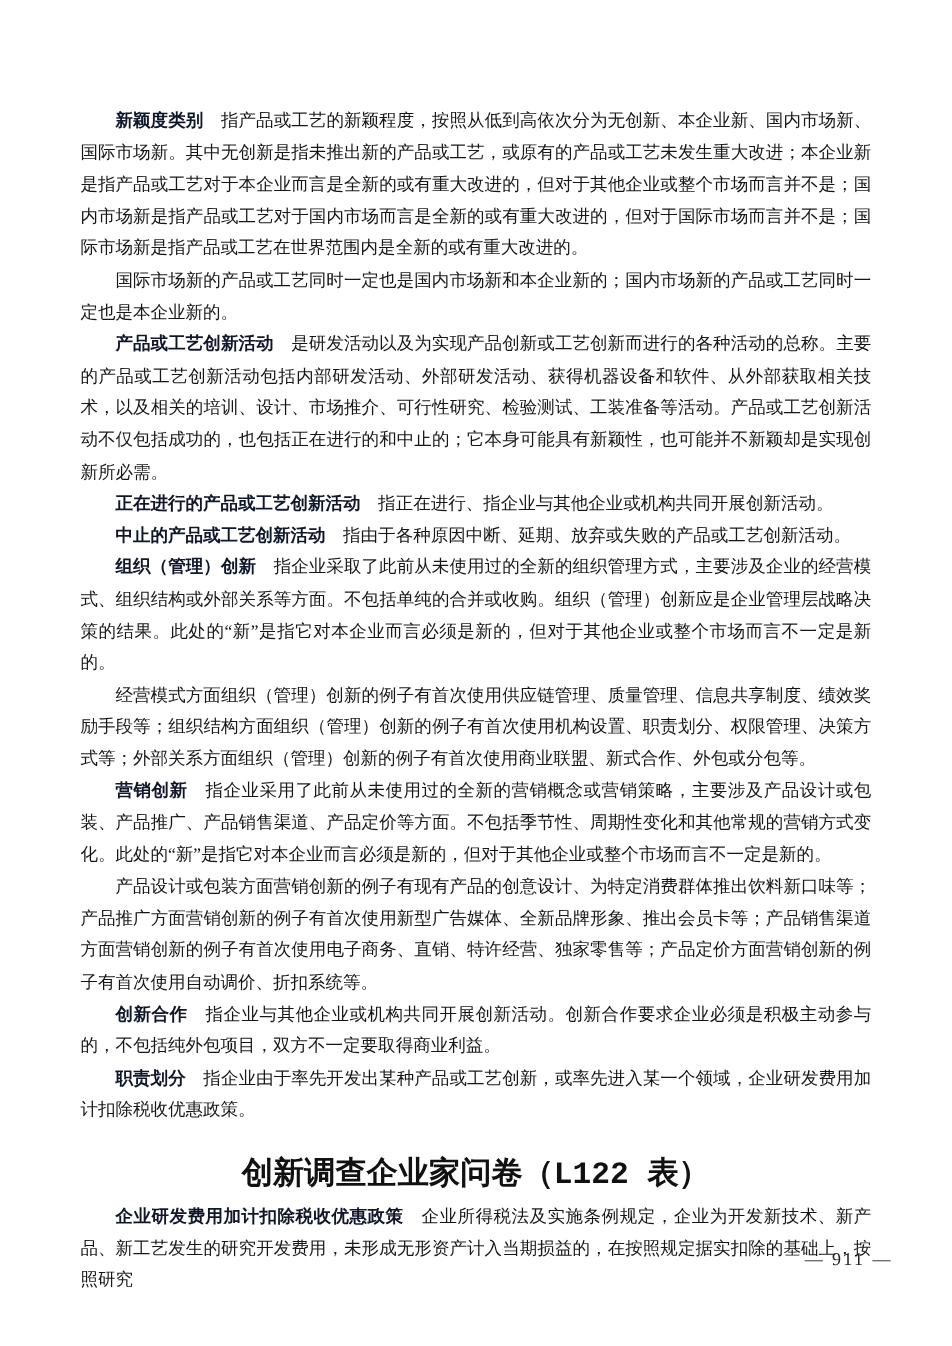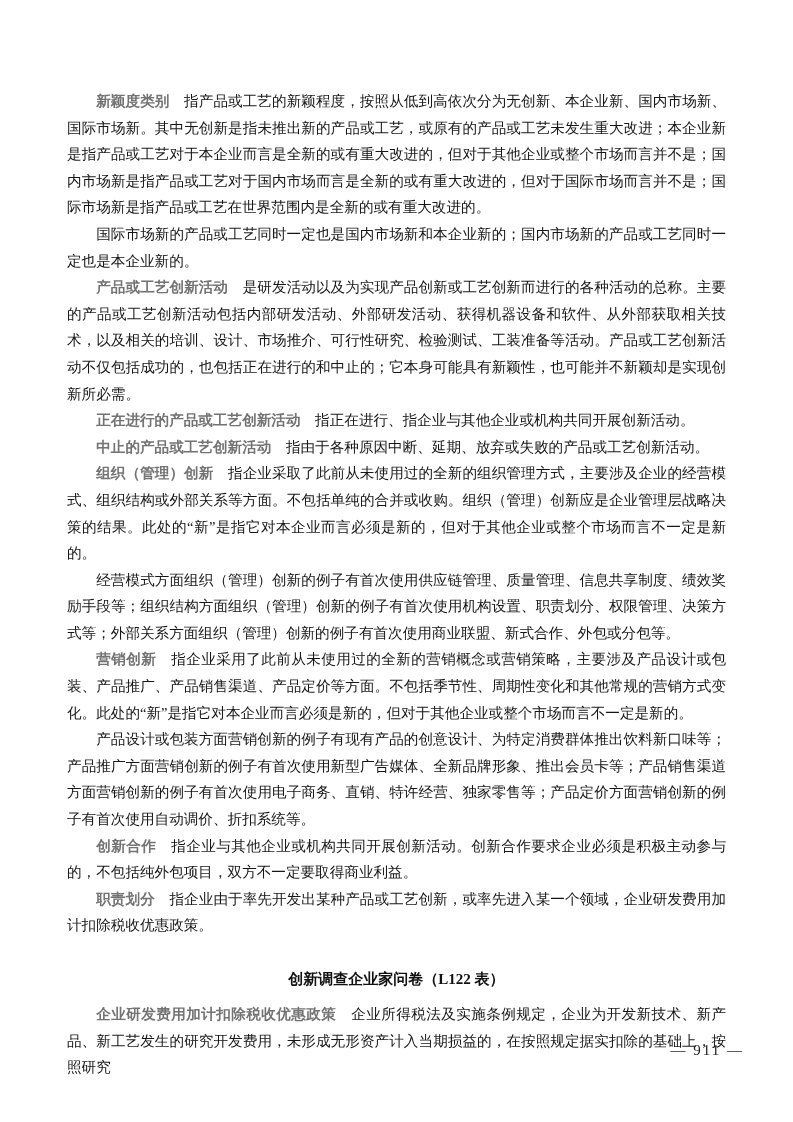--- a/index.html
+++ b/index.html
@@ -28,29 +28,29 @@
     line-height: 26.6px;
     text-align: justify;
     text-justify: inter-ideograph;
     text-indent: 2em;
     word-break: break-all;
     color: #161616;
   }
   .term {
     font-weight: bold;
     font-family: "Liberation Sans", "DejaVu Sans", sans-serif;
-    color: #737373;
+    color: #0f172a;
   }
   h1.heading {
     margin: 25px 0 7px 0;
-    font-size: 15px;
+    font-size: 26px;
     line-height: 30px;
     font-weight: 600;
     text-align: center;
-    font-family: Liberation Serif, serif;
+    font-family: Liberation Mono, monospace;
     color: #111111;
   }
   .pageno {
     position: absolute;
     top: 1040px;
     left: 0;
     width: 100%;
     box-sizing: border-box;
     padding-right: 92px;
     text-align: right;

